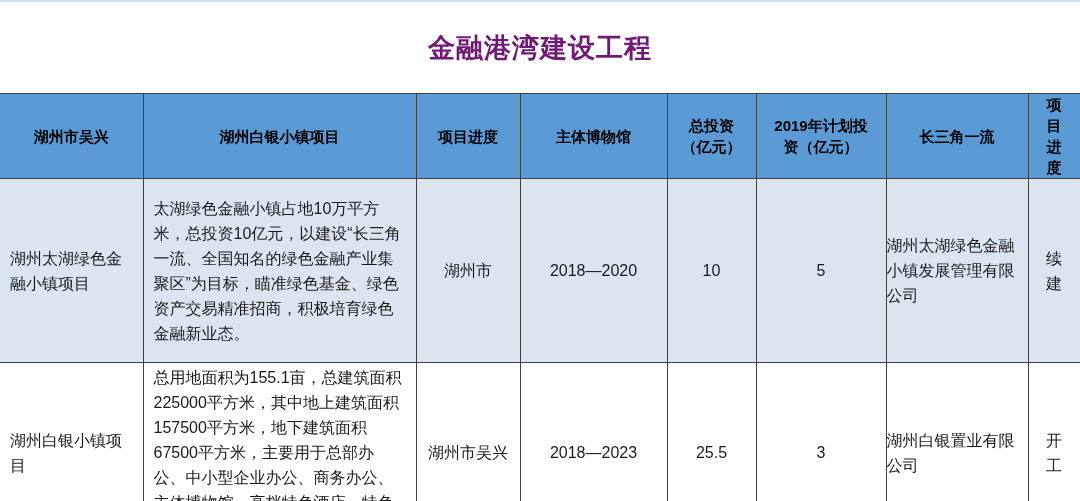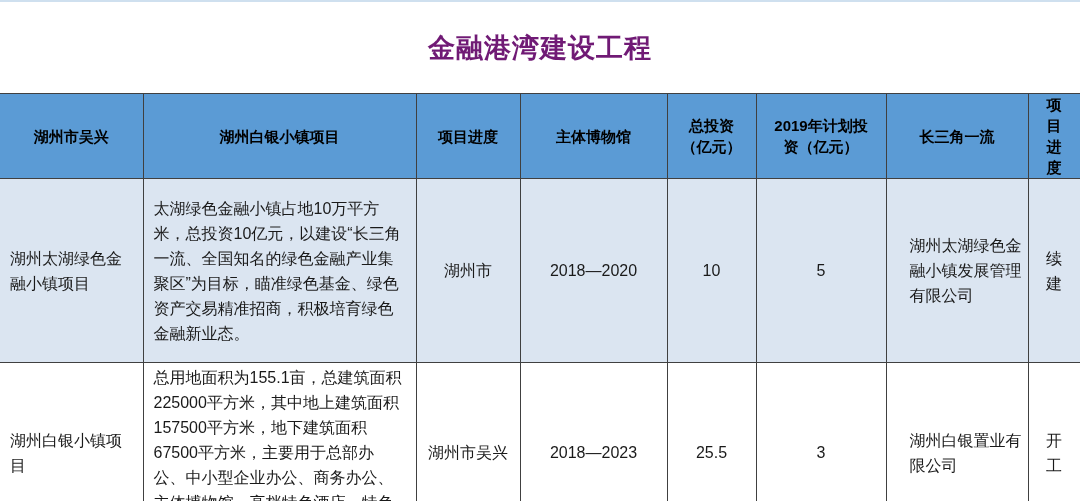--- a/index.html
+++ b/index.html
@@ -63,21 +63,21 @@
     color:#1a1a1a;
   }
   tr.r1 td{height:184px;}
   tr.r2 td{height:178px;}
   td.td-name{text-align:left;padding:0 6px 0 10px;margin-left:12px;}
   td.td-scale{text-align:left;padding:2px 10px;}
   td.td-loc{text-align:center;padding:0 0;}
   td.td-period{text-align:center;padding:12px 4px;}
   td.td-total{text-align:center;padding:0 4px;}
   td.td-plan{text-align:center;padding:0 4px;}
-  td.td-unit{text-align:left;padding:0 6px 0 23px;}
+  td.td-unit{text-align:left;padding:0 6px 0 0;}
   td.td-prog{text-align:center;padding:0 13px;}
 </style>
 </head>
 <body>
 
 <div class="frame">
   <div class="top-strip"></div>
 
   <div class="title-bar">
     <h1>金融港湾建设工程</h1>

